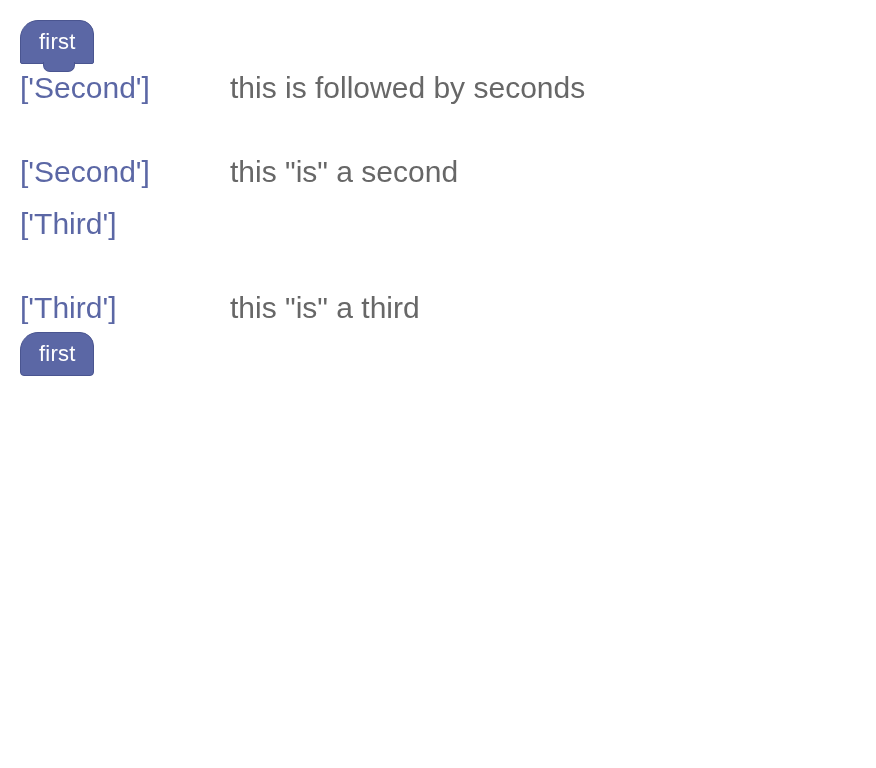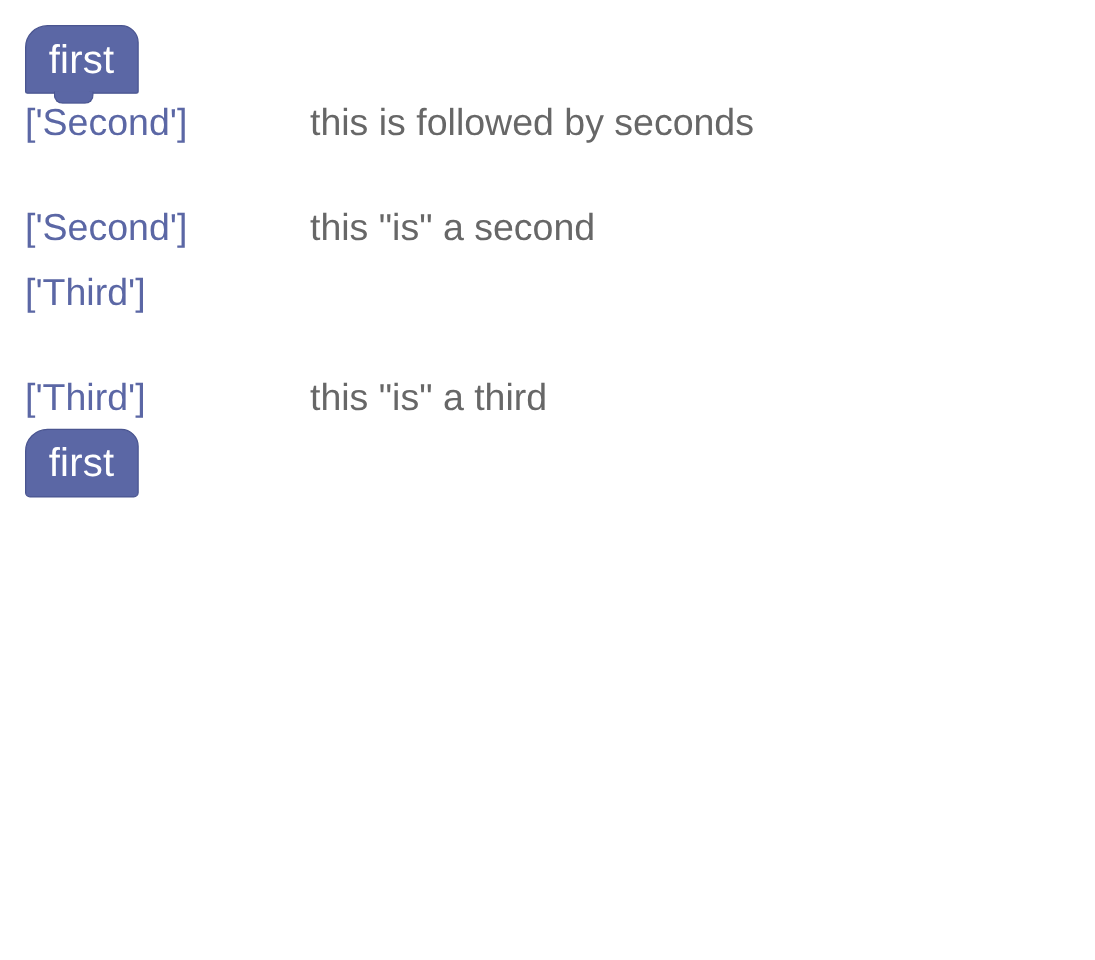--- a/index.html
+++ b/index.html
@@ -19,21 +19,21 @@
       flex-direction: column;
       gap: 4px;
     }
     
     .block {
       display: inline-flex;
       position: relative;
       align-items: center;
       background: #5B67A5;
       color: #ffffff;
-      font-size: 32px;
+      font-size: 22px;
       font-weight: 400;
       padding: 8px 18px 8px 18px;
       border-radius: 14px 14px 2px 2px;
       border: 1px solid #4a5590;
       width: fit-content;
       margin-bottom: 2px;
       letter-spacing: 0.2px;
     }
     
     .block::before {
@@ -75,21 +75,21 @@
       display: none;
     }
     .block-end {
       border-bottom-left-radius: 4px;
       border-bottom-right-radius: 4px;
     }
     
     .def-row {
       display: flex;
       align-items: baseline;
-      gap: 18px;
+      gap: 0;
       line-height: 1.2;
       margin-bottom: 2px;
     }
     .term-col {
       width: 210px;
       flex: 0 0 210px;
       color: #5B67A5;
       font-weight: 400;
     }
     .desc-col {

